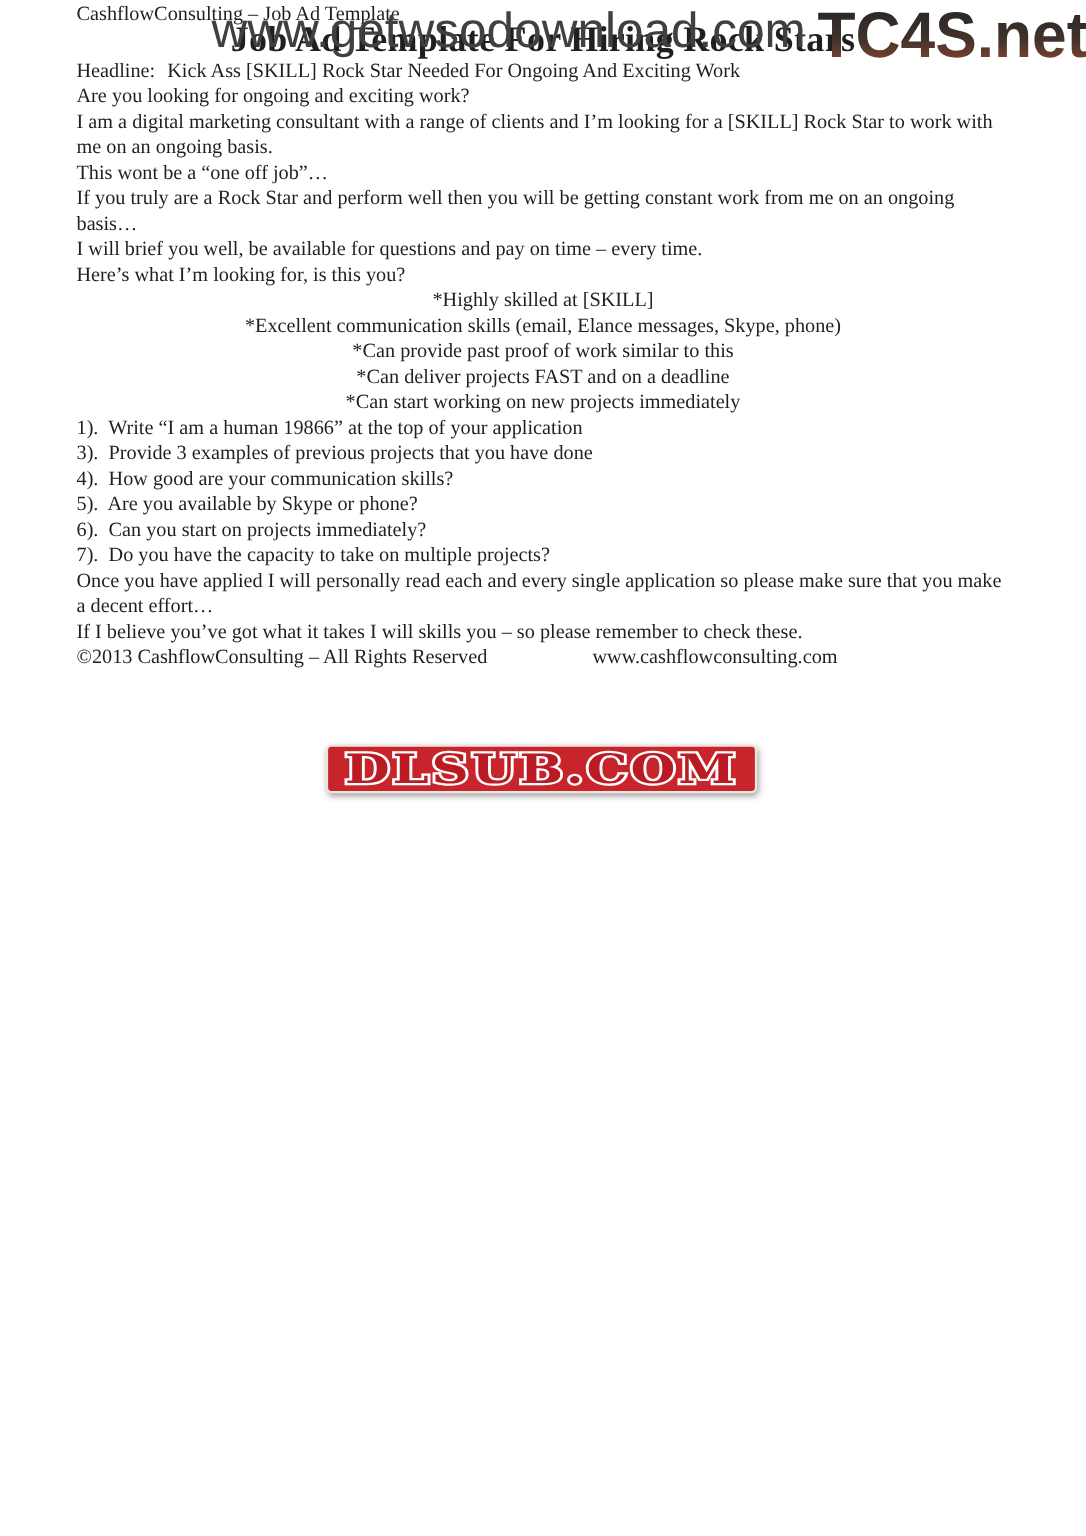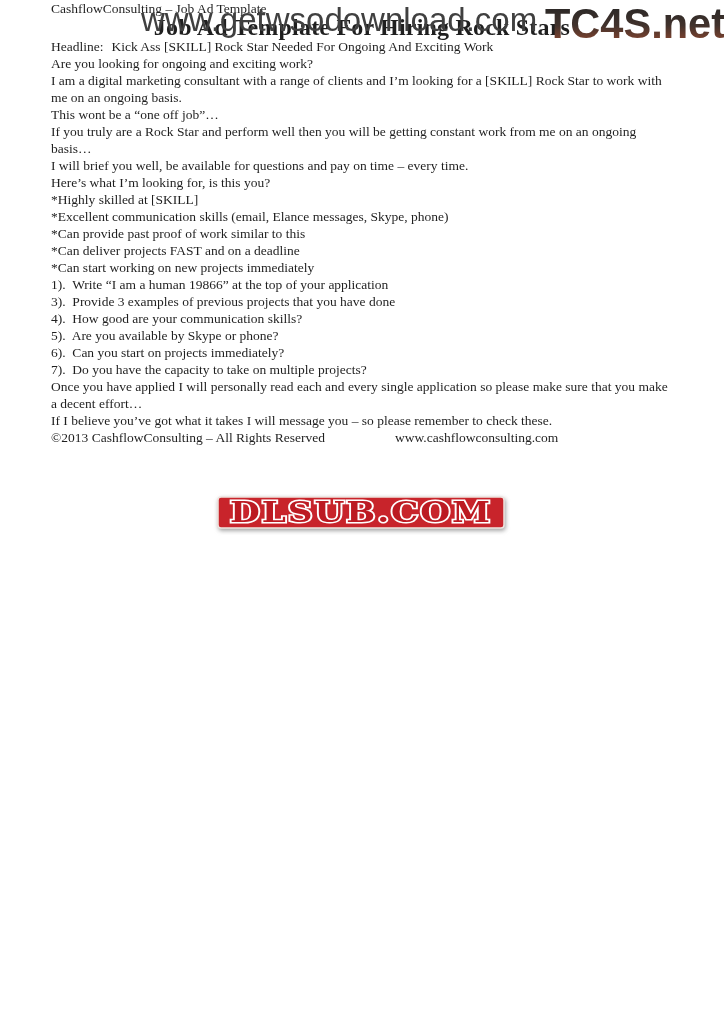--- a/index.html
+++ b/index.html
@@ -14,21 +14,21 @@
   .doc-title{margin-top:56px;font-size:24px;line-height:21px;font-weight:bold;text-align:center;letter-spacing:0.2px;}
   .headline-row{margin-top:86px;}
   .headline-text{margin-left:8px;}
   .body-label{margin-top:35px;font-weight:bold;}
   .p-0{margin-top:17px;}
   .p-1{margin-top:18px;}
   .p-2{margin-top:19px;}
   .p-3{margin-top:16px;}
   .p-4{margin-top:16px;}
   .p-5{margin-top:35px;}
-  .req-list{margin-top:17px;}
+  .req-list{margin-top:17px;text-align:center;}
   .p-apply{margin-top:34px;}
   .steps{margin-top:18px;}
   .step-line{white-space:pre-wrap;}
   .p-close-0{margin-top:36px;}
   .p-close-1{margin-top:17px;}
   .footer-row{margin-top:22px;position:relative;height:17px;}
   .footer-right{position:absolute;left:344px;top:0;}
 
   
   .wm-top-url{
@@ -76,21 +76,21 @@
     <div class="steps">
       <div class="step-line">1).  Write “I am a human 19866” at the top of your application</div>
       <div class="step-line">3).  Provide 3 examples of previous projects that you have done</div>
       <div class="step-line">4).  How good are your communication skills?</div>
       <div class="step-line">5).  Are you available by Skype or phone?</div>
       <div class="step-line">6).  Can you start on projects immediately?</div>
       <div class="step-line">7).  Do you have the capacity to take on multiple projects?</div>
     </div>
 
     <p class="p-close-0">Once you have applied I will personally read each and every single application so please make sure that you make a decent effort…</p>
-    <p class="p-close-1">If I believe you’ve got what it takes I will message you – so please remember to check these.</p>
+    <p class="p-close-1">If I believe you’ve got what it takes I will skills you – so please remember to check these.</p>
 
     <div class="footer-row">
       <span>©2013 CashflowConsulting – All Rights Reserved</span>
       <span class="footer-right">www.cashflowconsulting.com</span>
     </div>
   </div>
 
   <div class="wm-top-url">www.getwsodownload.com</div>
 
   <div class="wm-tc4s">

